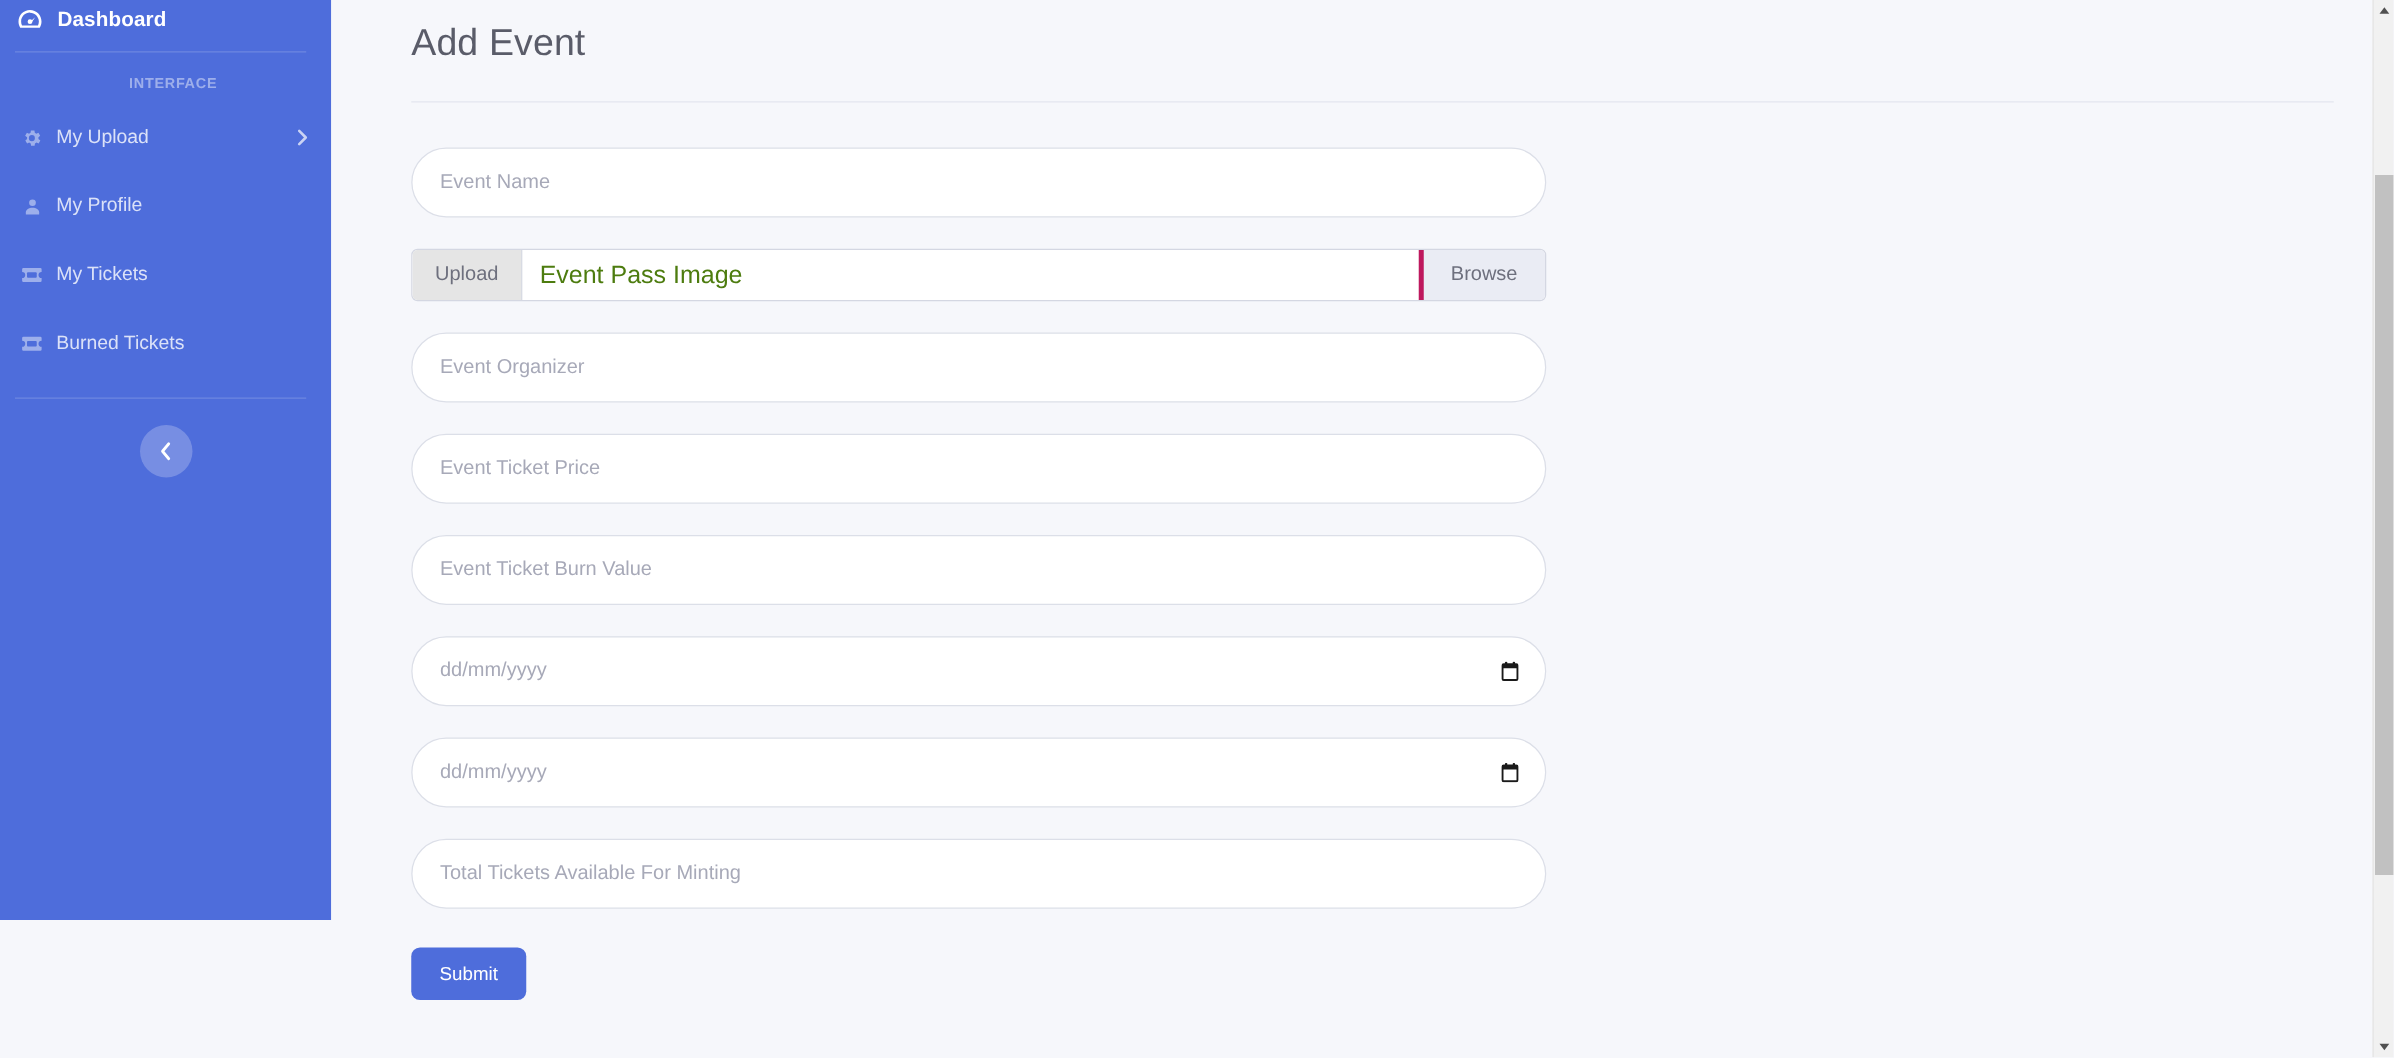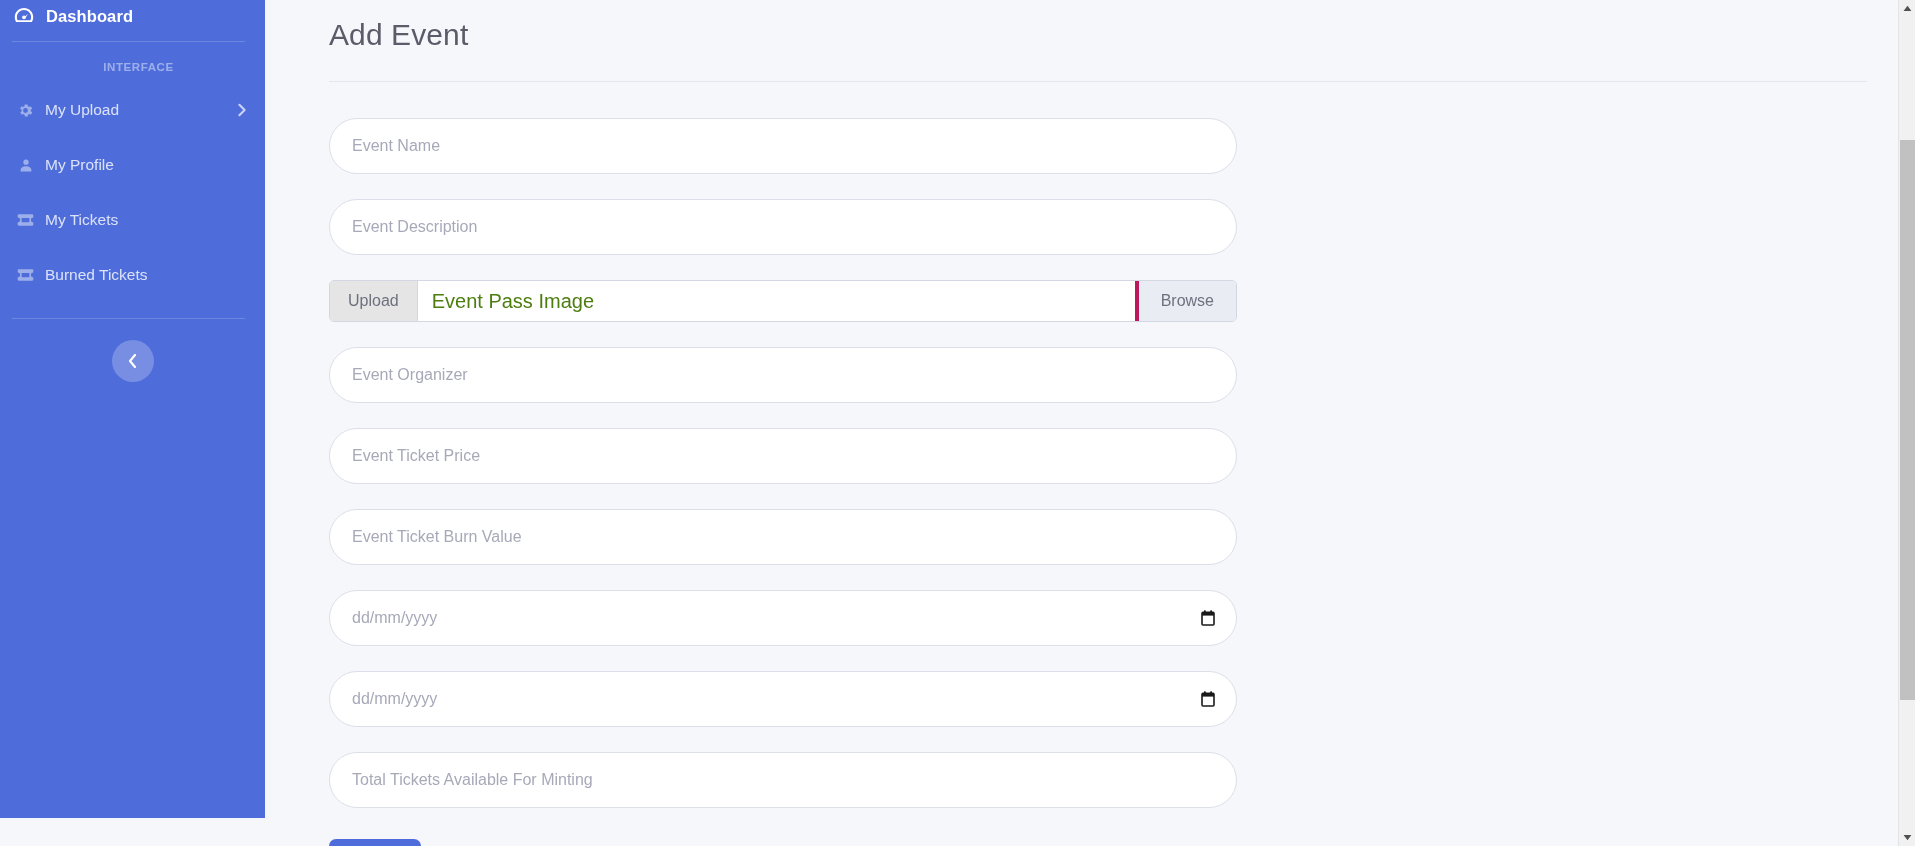--- a/index.html
+++ b/index.html
@@ -14,21 +14,21 @@
     position: relative;
     width: 1915px; height: 846px;
     display: flex;
     overflow: hidden;
   }
 
   
   #sidebar {
     width: 265px;
     min-width: 265px;
-    height: 818px;
+    height: 736px;
     background: #4e6ddb;
     color: #fff;
     position: relative;
     overflow: hidden;
   }
   .brand {
     display: flex;
     align-items: center;
     gap: 10px;
     padding: 5px 0 5px 12px;
@@ -338,23 +338,20 @@
     <div class="title-rule"></div>
 
     <div class="form-area">
 
       
       <div class="field-row">
         <input class="pill-input" type="text" placeholder="Event Name" style="">
       </div>
 
       
-      <div class="field-row">
-        <input class="pill-input" type="text" placeholder="Event Description" style="">
-      </div>
 
       
       <div class="field-row">
         <div class="upload-group">
           <span class="upload-prefix">Upload</span>
           <span class="upload-name">Event Pass Image</span>
           <span class="upload-browse">Browse</span>
         </div>
       </div>
 

